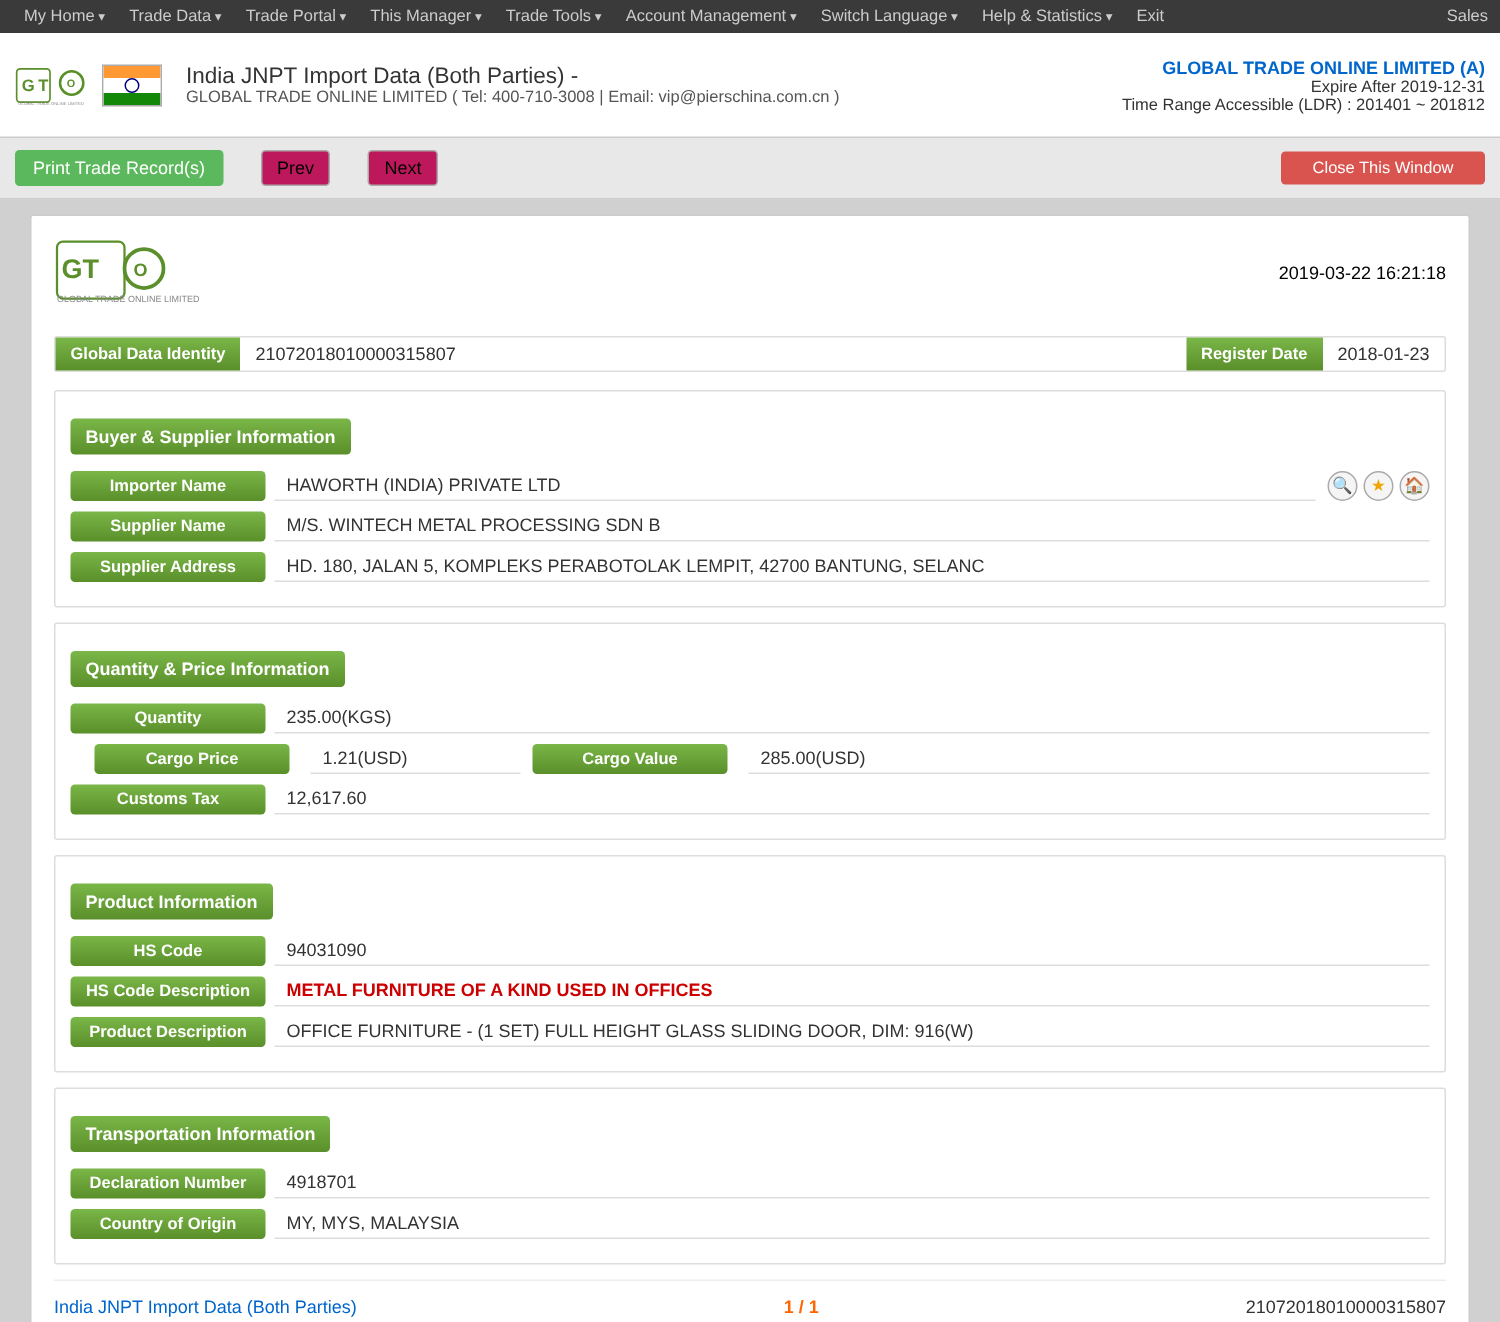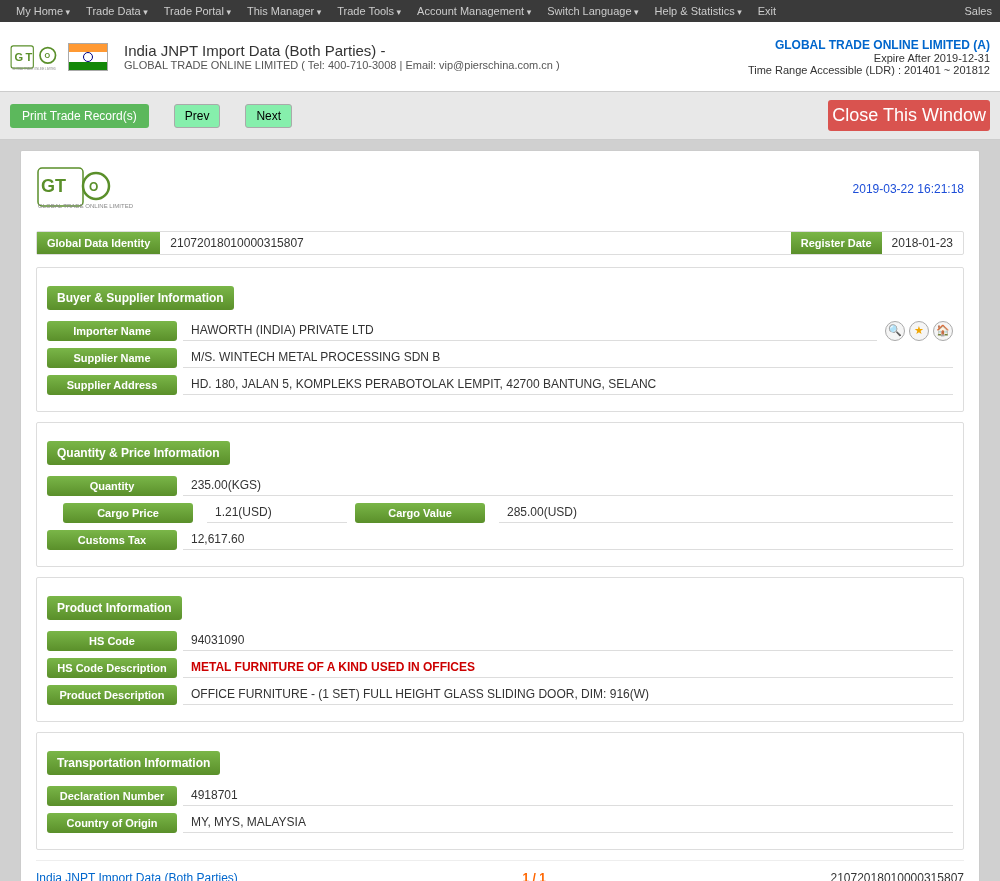--- a/index.html
+++ b/index.html
@@ -89,35 +89,35 @@
     .btn-print {
       background: #5cb85c;
       color: #fff;
       border: none;
       padding: 5px 12px;
       border-radius: 3px;
       cursor: pointer;
       font-size: 12px;
     }
     .btn-nav {
-      background: #86efac;
+      background: #be185d;
       border: 1px solid #aaa;
       padding: 4px 10px;
       border-radius: 3px;
       cursor: pointer;
       font-size: 12px;
     }
     .btn-close {
       background: #d9534f;
       color: #fff;
       border: none;
-      padding: 5px 4px;
+      padding: 5px 21px;
       border-radius: 3px;
       cursor: pointer;
-      font-size: 18px;
+      font-size: 11px;
       margin-left: auto;
     }
 
     
     .main-content {
       background: #d0d0d0;
       padding: 10px 20px;
     }
 
     .record-card {
@@ -131,21 +131,21 @@
     
     .card-header {
       display: flex;
       justify-content: space-between;
       align-items: center;
       margin-bottom: 12px;
       padding-bottom: 8px;
     }
     .card-datetime {
       font-size: 12px;
-      color: #1d4ed8;
+      color: #000000;
     }
 
     
     .field-row {
       display: flex;
       align-items: center;
       margin-bottom: 6px;
     }
     .field-label {
       background: linear-gradient(to bottom, #7ab648, #5a8f2a);

